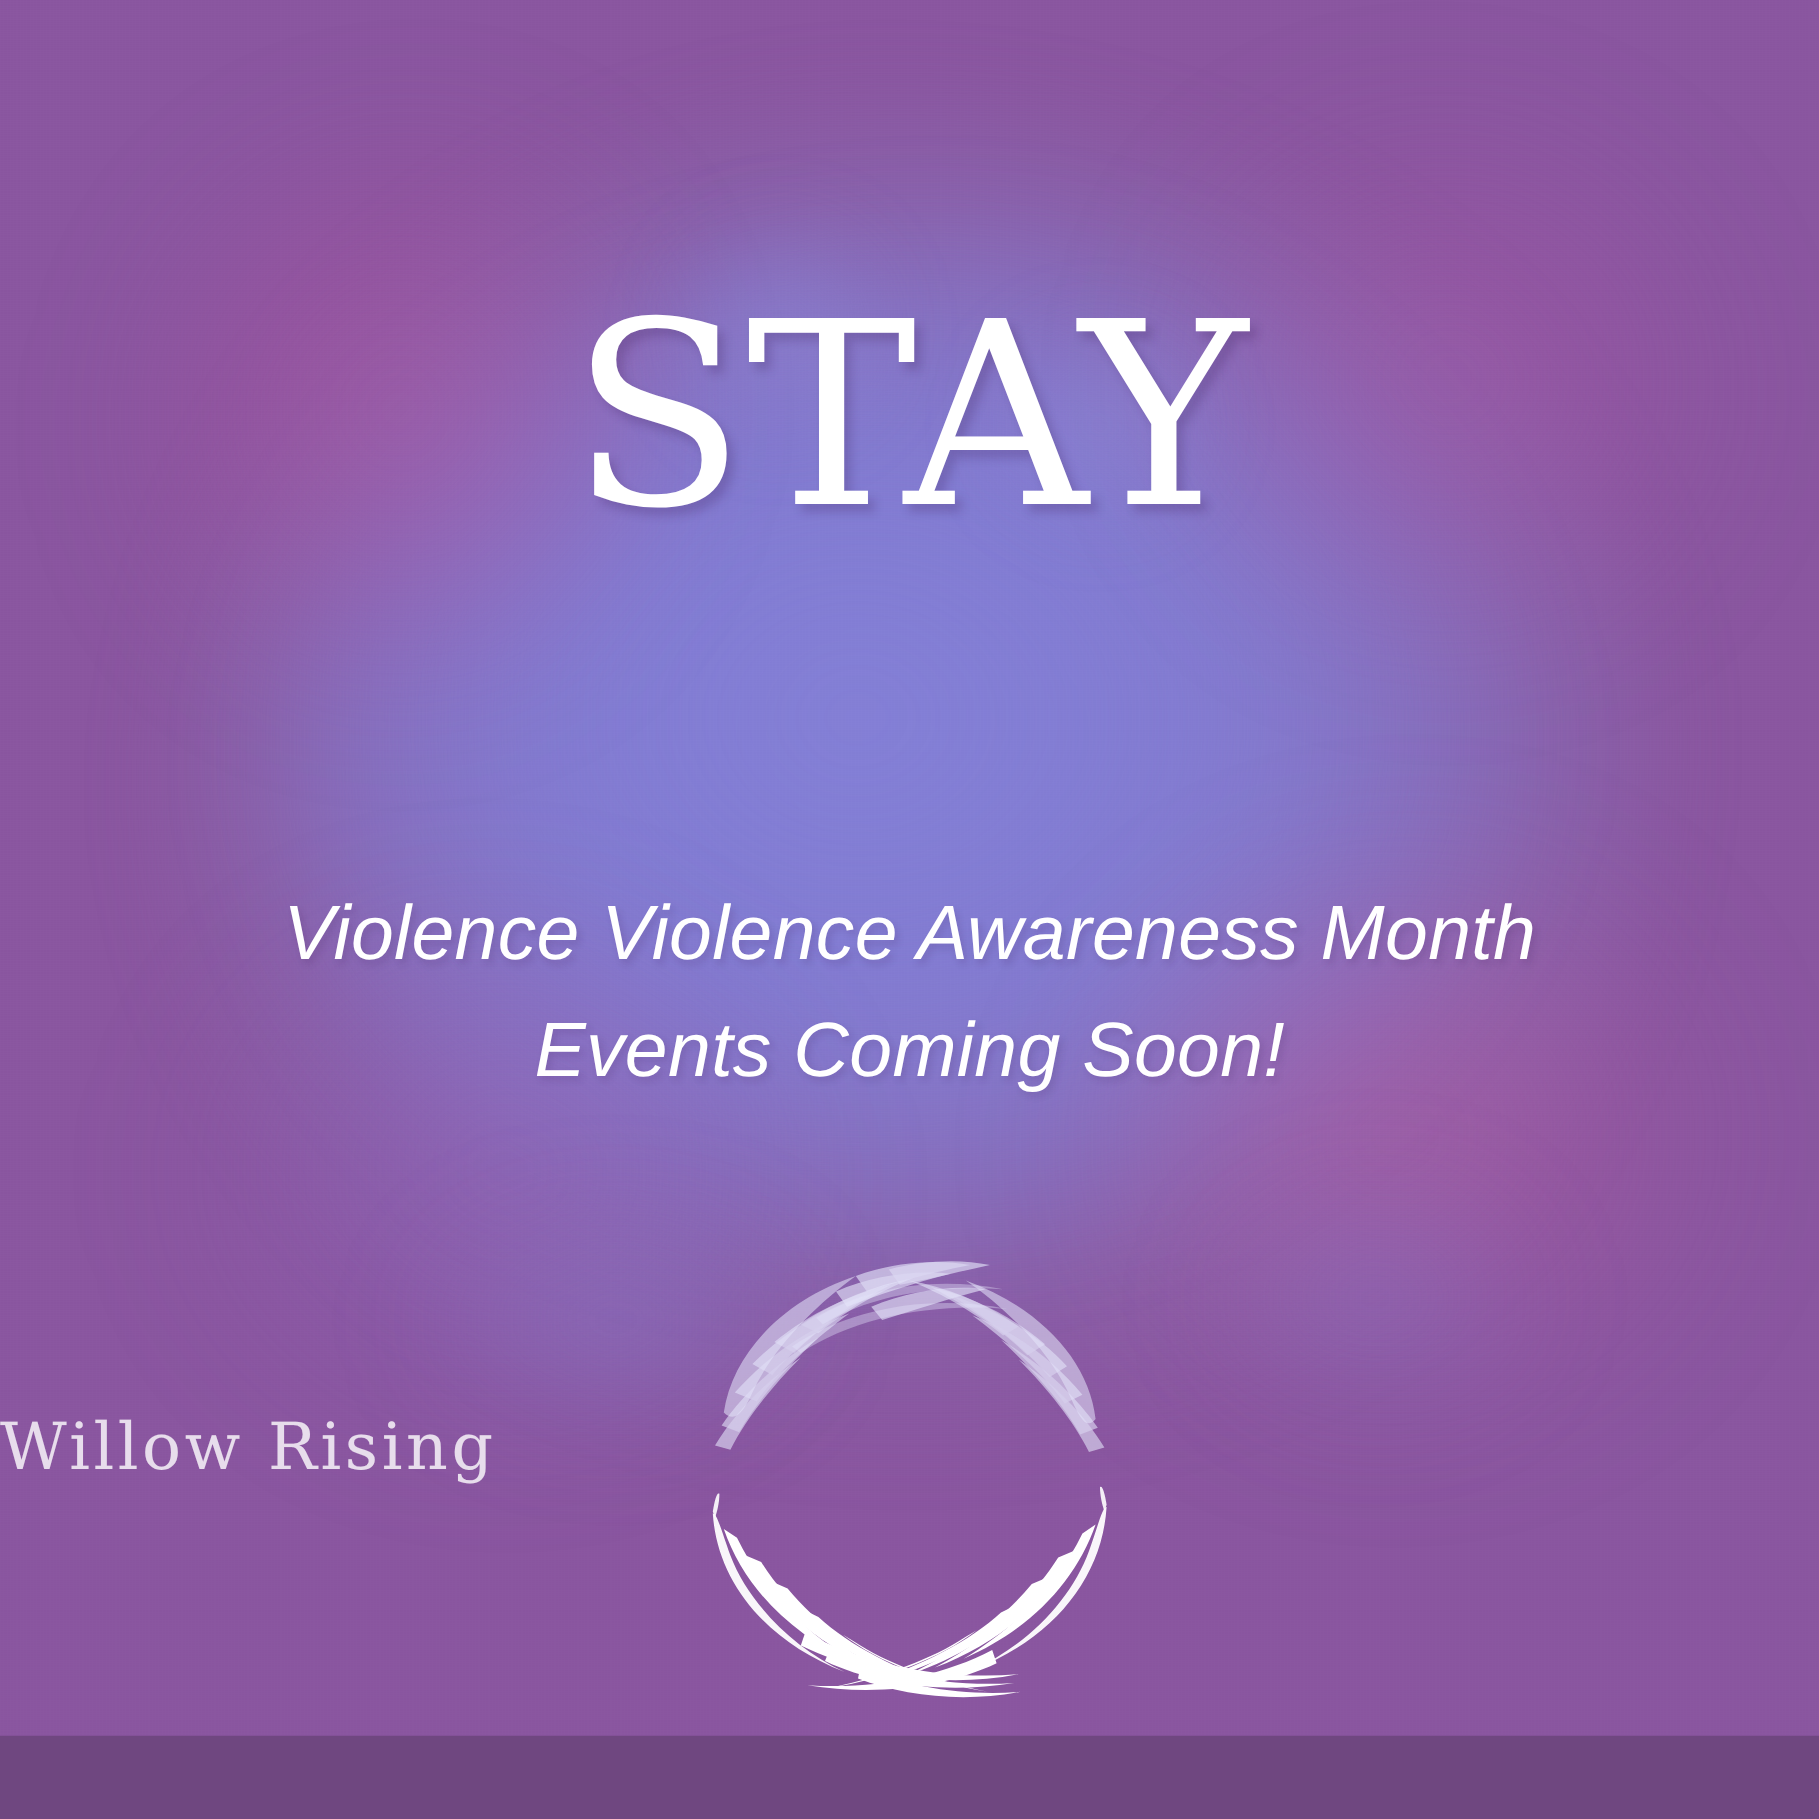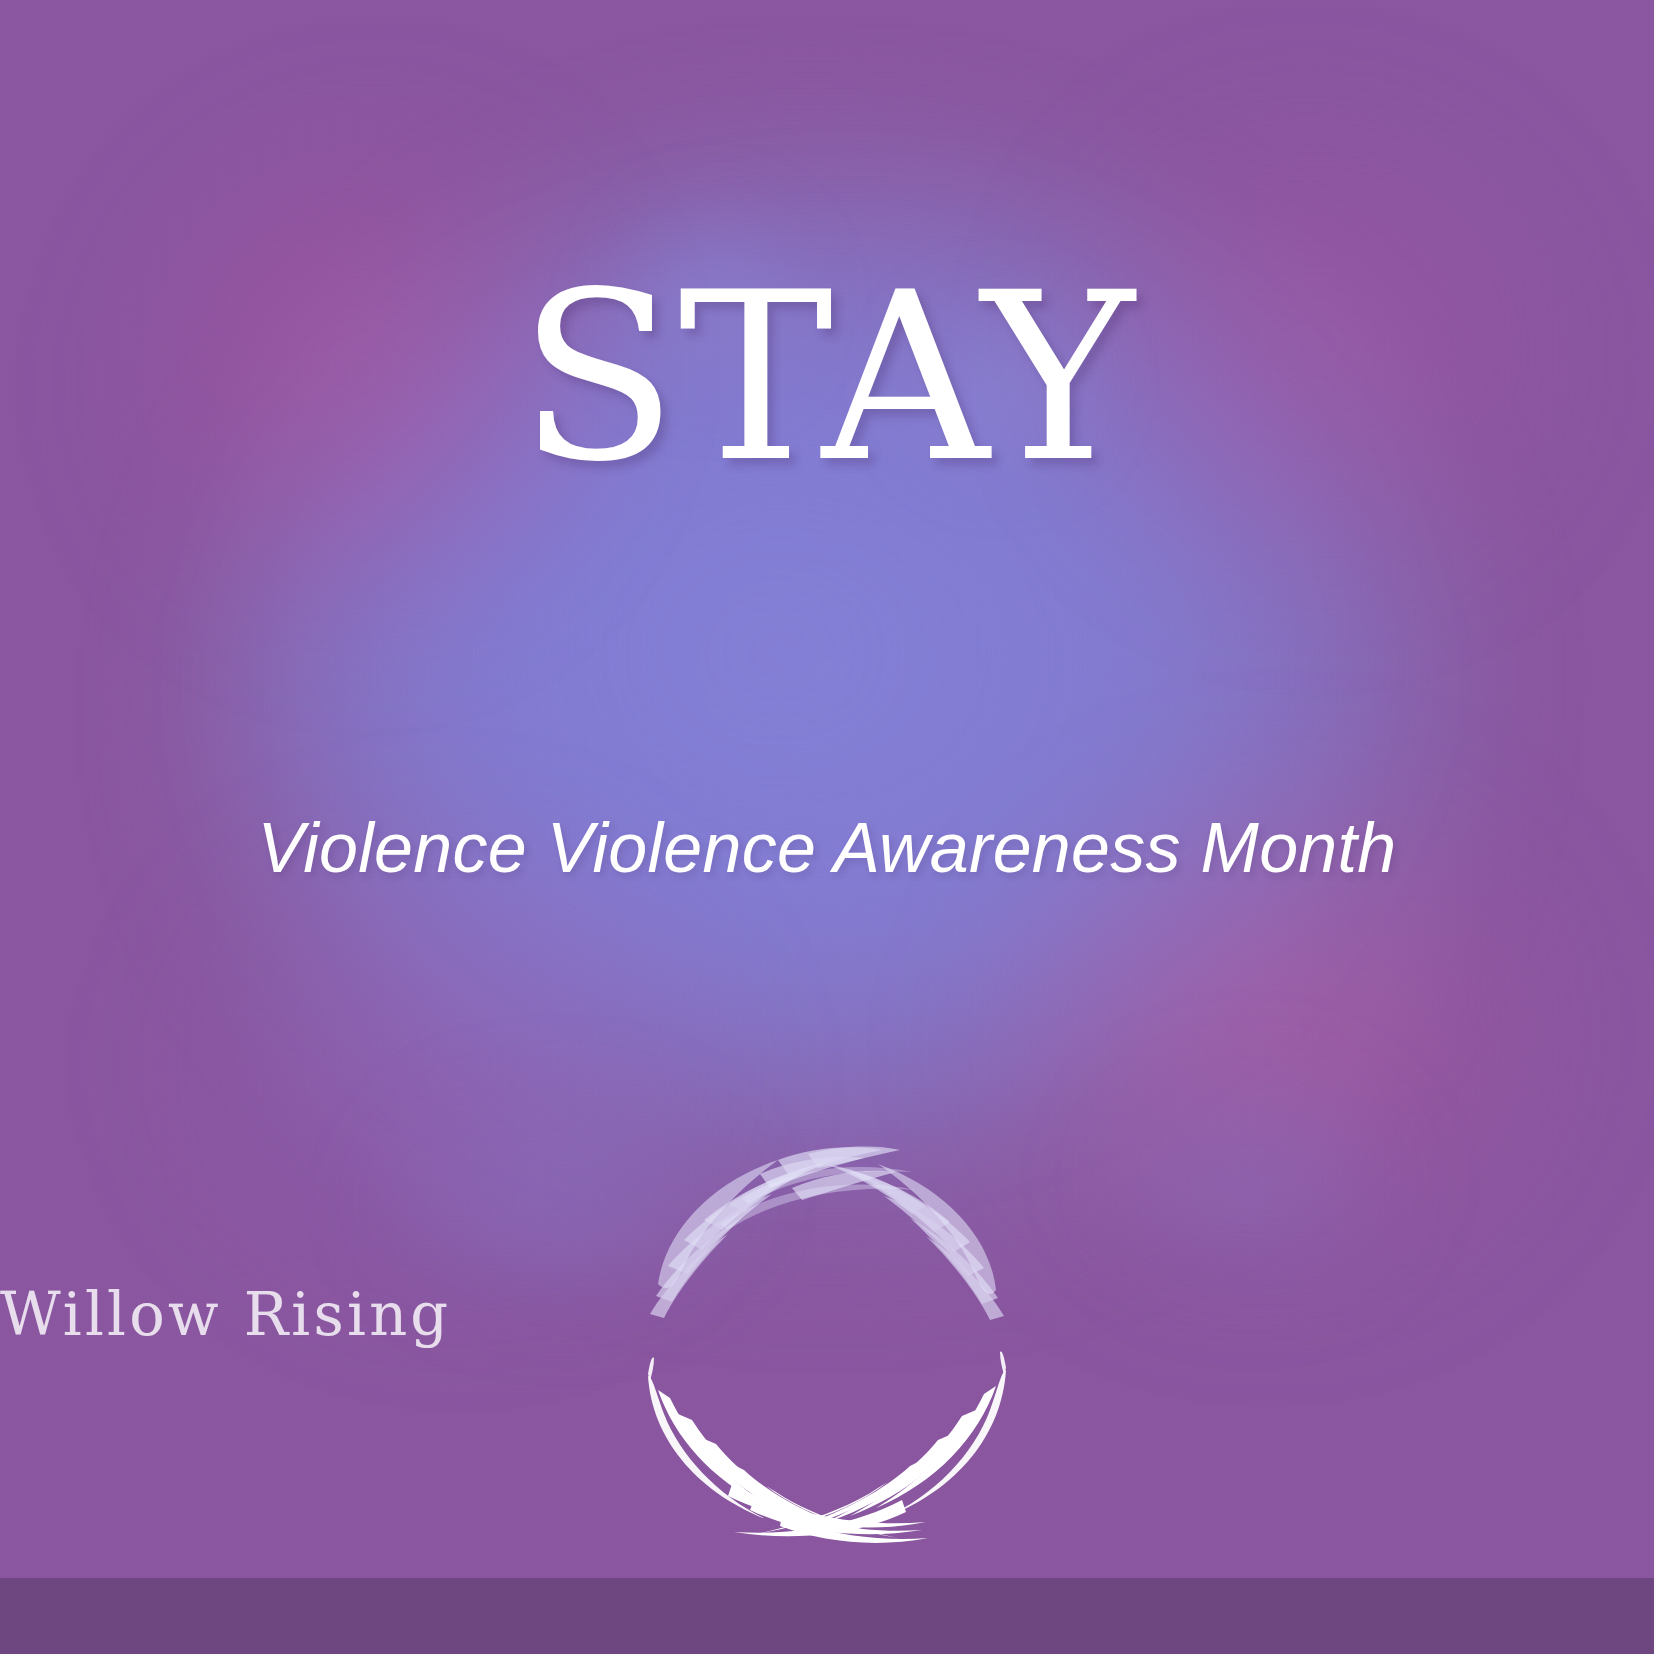--- a/index.html
+++ b/index.html
@@ -277,20 +277,21 @@
   <div class="wash wash-tendril-d"></div>
   <div class="grain"></div>
 
   <div class="content">
 
     <div class="headline headline-line1">STAY</div>
 
 
     <div class="subtitle">
       <div>Violence Violence Awareness Month</div>
+      <div>Events Coming Soon!</div>
     </div>
 
     <div class="logo">
       <svg viewBox="0 0 470 440" xmlns="http://www.w3.org/2000/svg">
         <defs>
           <g id="leafTop">
             <path d="M0,0 C34,-9 74,-13 104,-8 C74,-1 34,3 0,0 Z"></path>
           </g>
         </defs>
 

